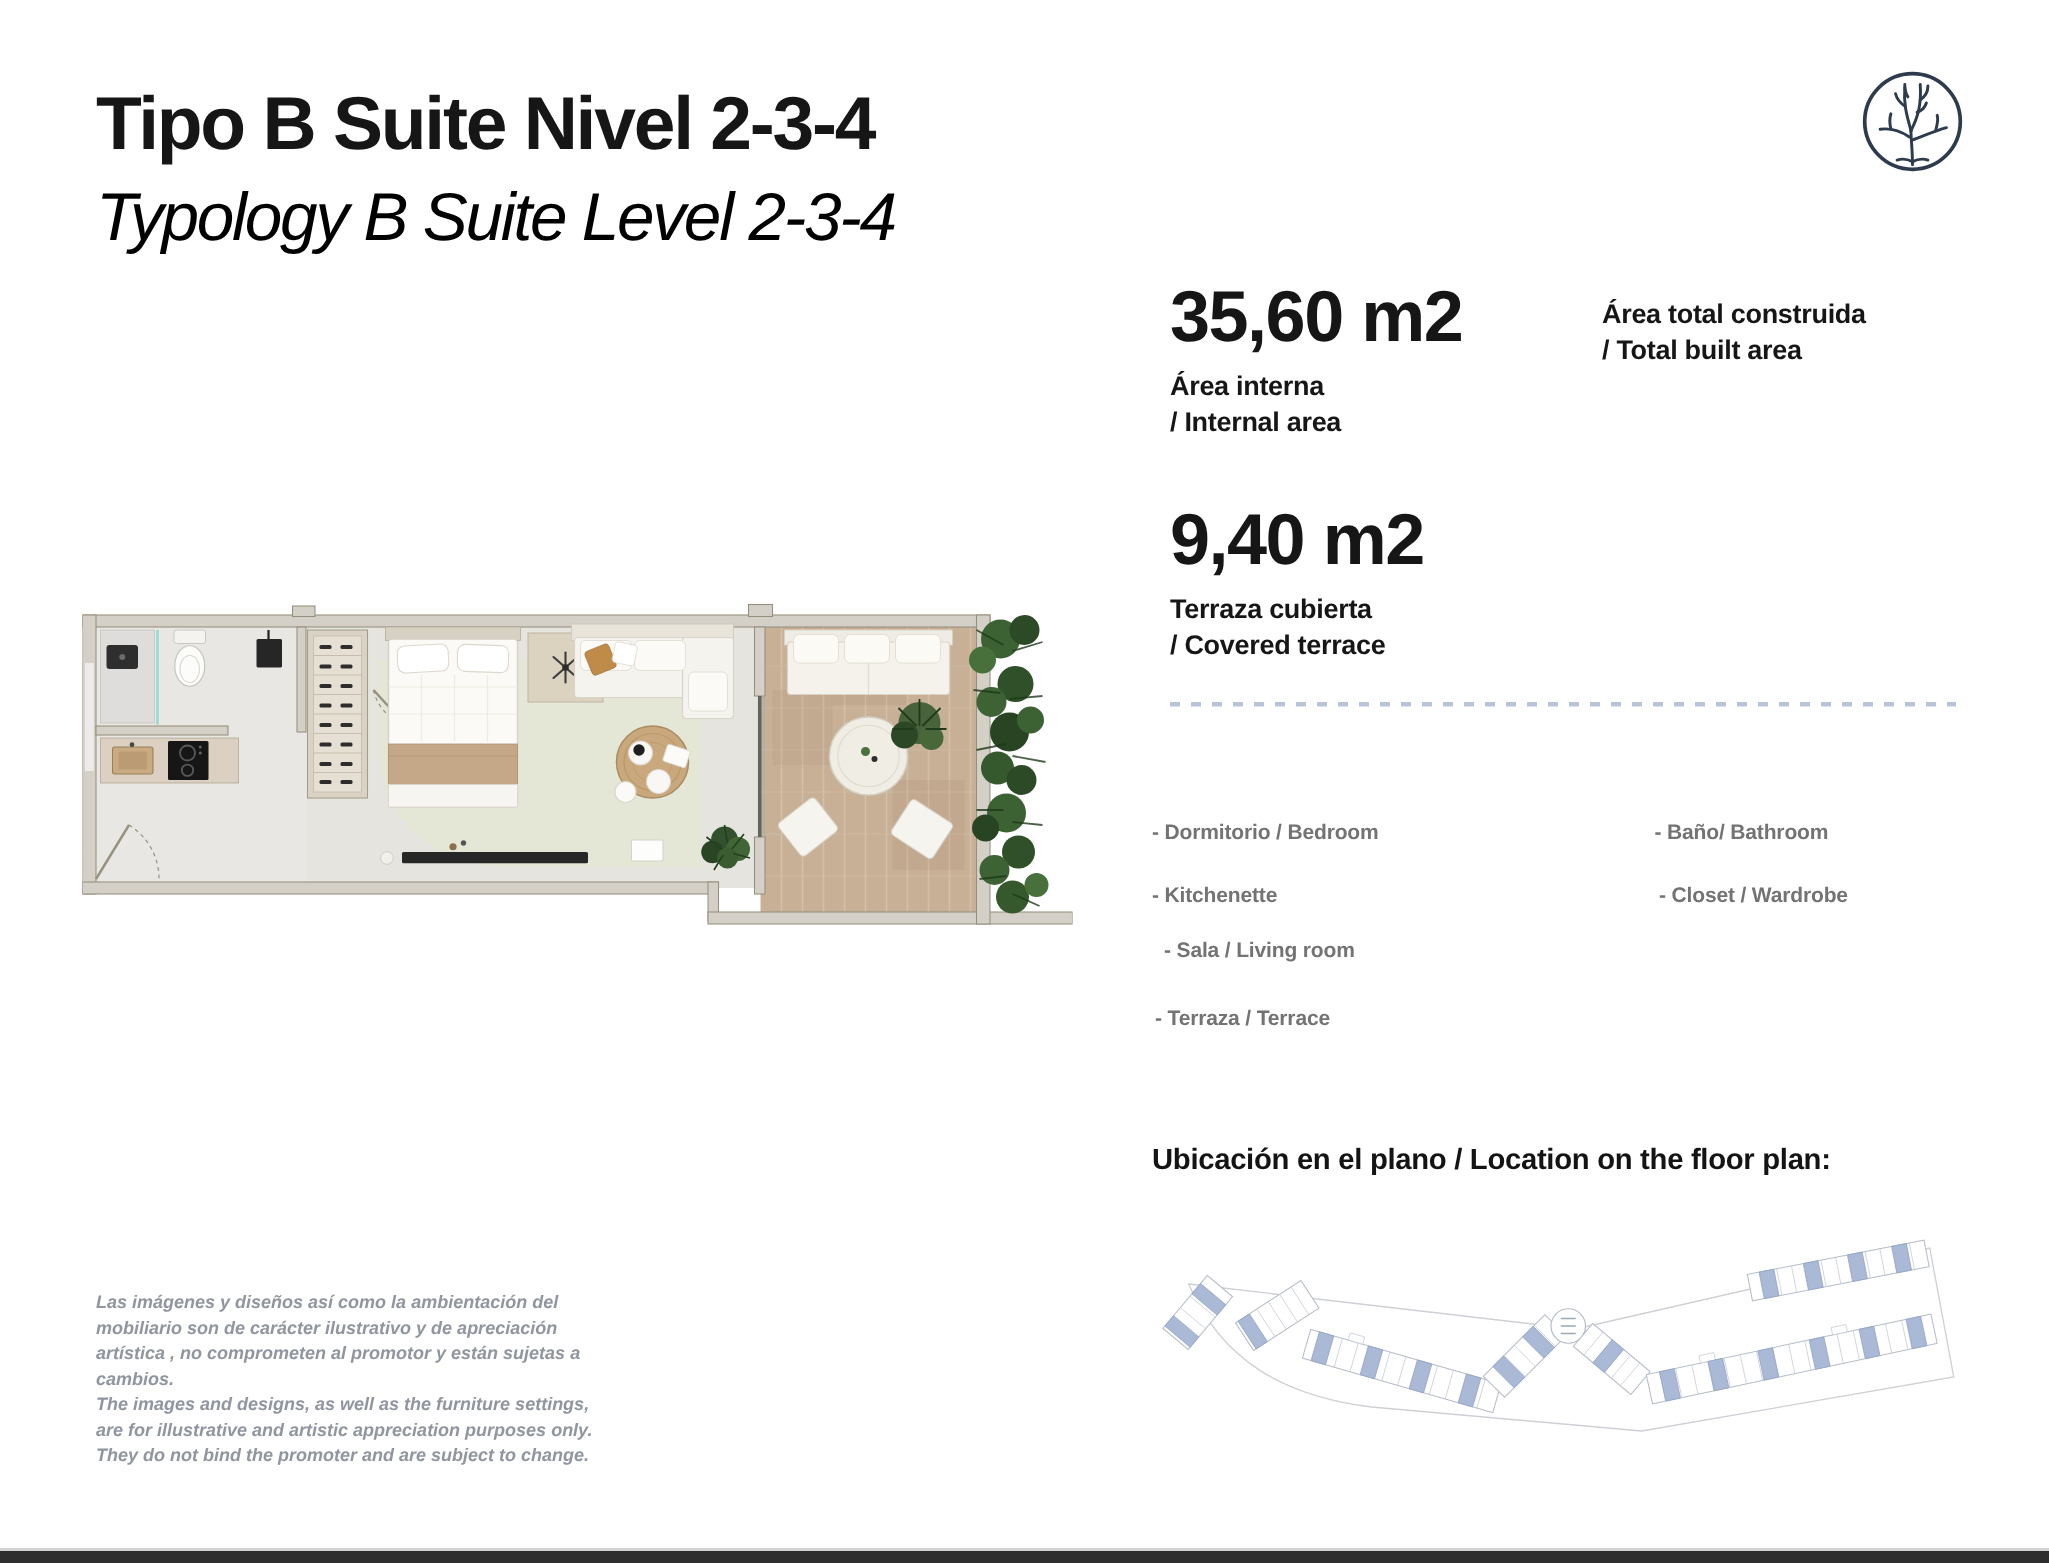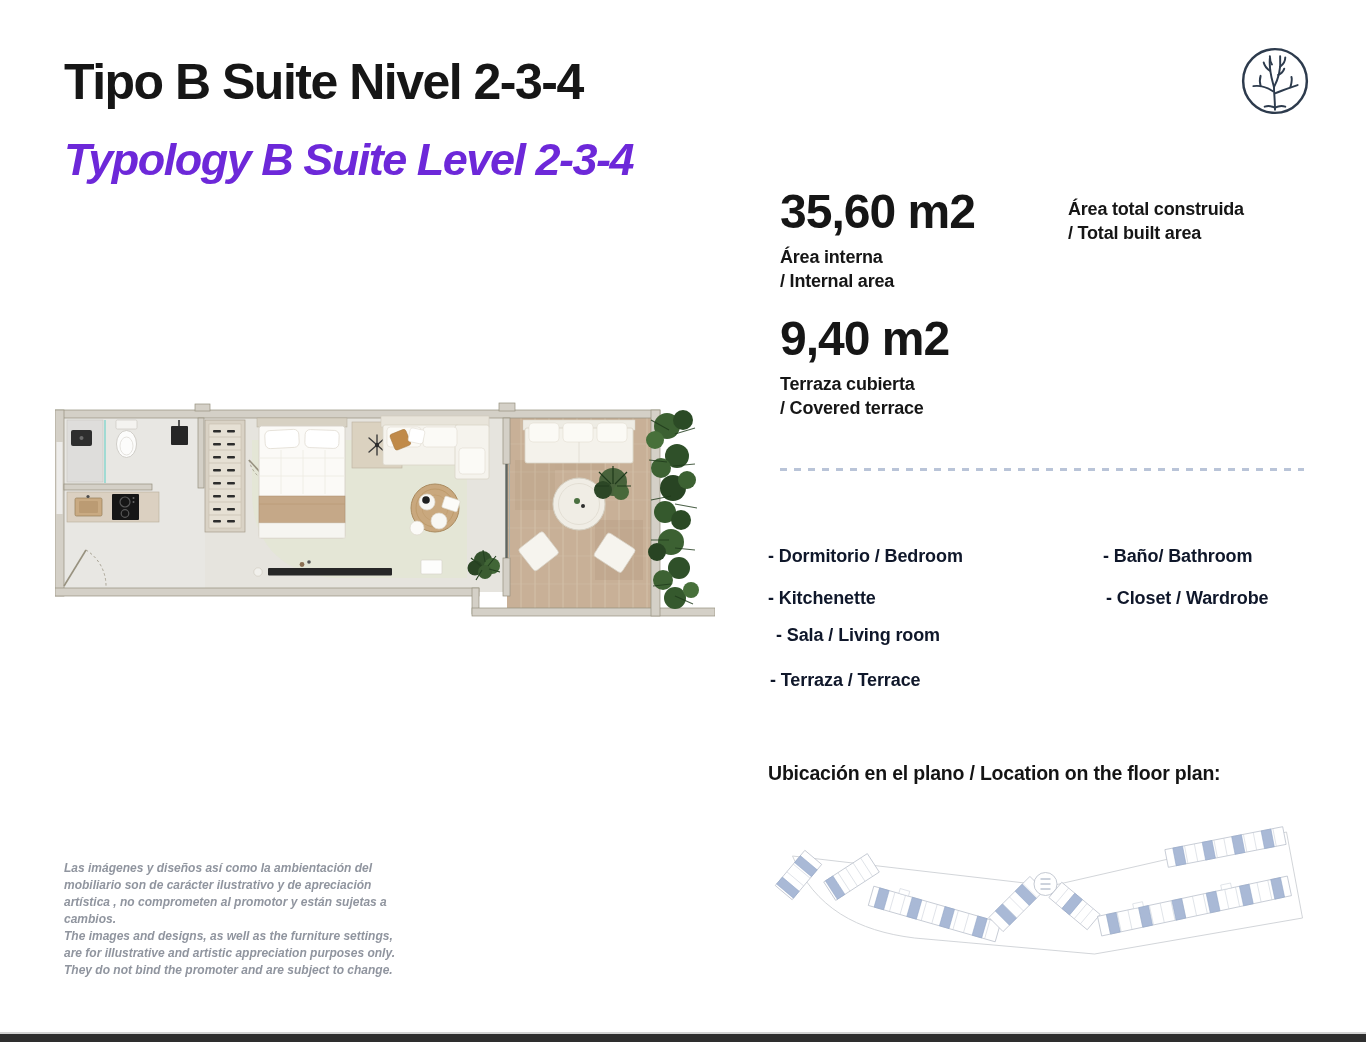--- a/index.html
+++ b/index.html
@@ -3,36 +3,36 @@
 <meta charset="utf-8">
 <style>
   html,body{margin:0;padding:0;background:#ffffff;}
   .page{
     position:relative;width:1366px;height:1042px;background:#ffffff;overflow:hidden;
     font-family:"Liberation Sans","DejaVu Sans",sans-serif;color:#1c1c1e;padding-left:14px;
   }
   
   .title-block{position:absolute;left:64px;top:56px;}
   .title-es{font-size:50px;font-weight:800;letter-spacing:-1.5px;line-height:1.05;color:#161616;}
-  .title-en{font-size:45px;font-weight:700;font-style:italic;letter-spacing:-1.5px;line-height:1.05;color:#6d28d9;margin-top:27px;}
+  .title-en{font-size:45px;font-weight:400;font-style:italic;letter-spacing:-1.5px;line-height:1.05;color:#000000;margin-top:12px;}
   .logo{position:absolute;left:1238px;top:44px;width:74px;height:74px;}
   
   .stat{position:absolute;}
   .stat-1{left:780px;top:188px;}
   .stat-2{left:1068px;top:188px;}
-  .stat-3{left:780px;top:315px;}
+  .stat-3{left:780px;top:337px;}
   .stat-value{font-size:48px;font-weight:800;letter-spacing:-1px;color:#161616;line-height:1;}
   .stat-label{font-size:18px;font-weight:700;letter-spacing:-0.2px;line-height:24px;margin-top:9px;color:#161616;}
   
   .divider{
     position:absolute;left:780px;top:468px;width:524px;height:3px;
     background:repeating-linear-gradient(90deg,#b9c4d8 0 7px,transparent 7px 14px);
   }
   
-  .room-item{position:absolute;font-size:18px;font-weight:700;letter-spacing:-0.1px;color:#0f172a;white-space:nowrap;}
+  .room-item{position:absolute;font-size:14px;font-weight:700;letter-spacing:-0.1px;color:#737373;white-space:nowrap;}
   .ri-1{left:768px;top:546px;}
   .ri-2{left:768px;top:588px;}
   .ri-3{left:776px;top:625px;}
   .ri-4{left:770px;top:670px;}
   .ri-5{left:1103px;top:546px;}
   .ri-6{left:1106px;top:588px;}
   
   .location-heading{position:absolute;left:768px;top:762px;font-size:19.5px;font-weight:800;letter-spacing:-0.2px;color:#141414;}
   .siteplan{position:absolute;left:760px;top:818px;width:565px;height:150px;}
   

